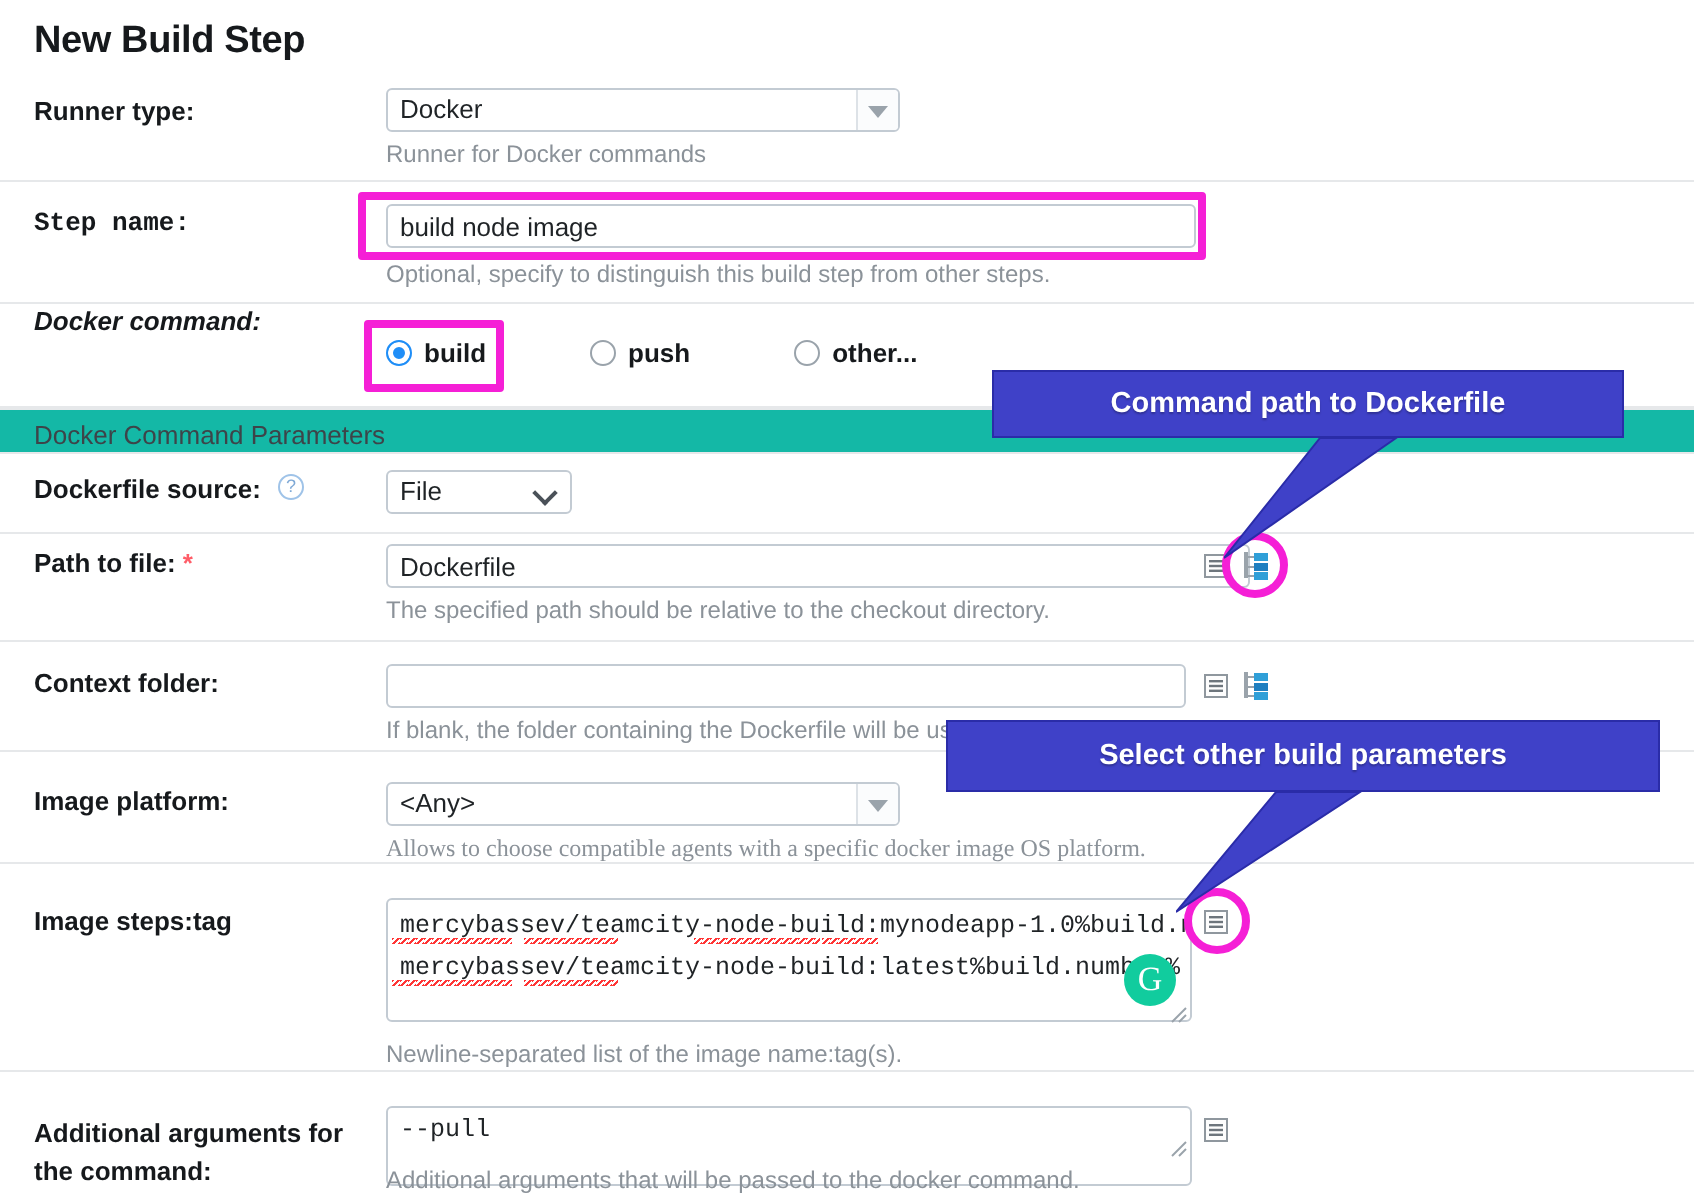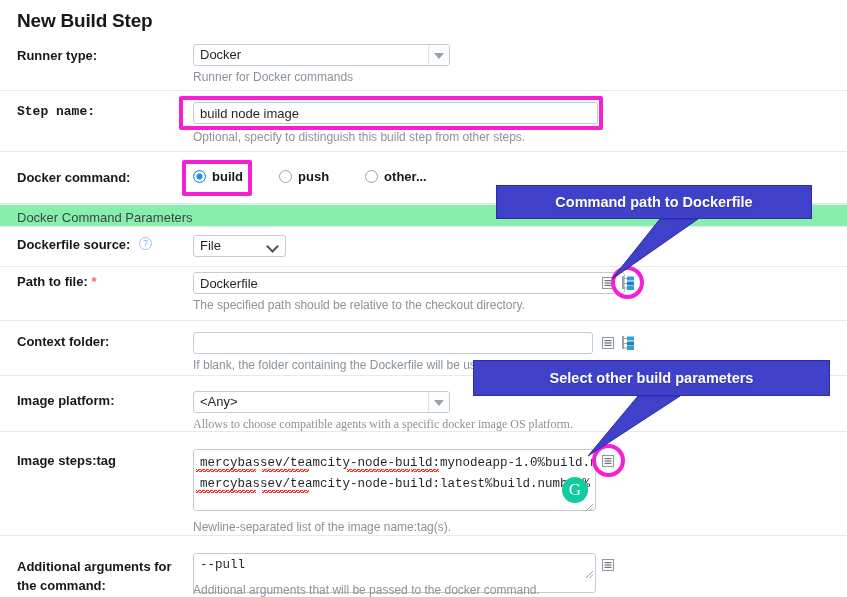--- a/index.html
+++ b/index.html
@@ -134,21 +134,21 @@
         #ff2a2a 0px, #ff2a2a 1px,
         transparent 1px, transparent 2px,
         #ff2a2a 2px, #ff2a2a 3px,
         transparent 3px, transparent 4px);
     background-size: 4px 3px;
     opacity: 0.95;
     pointer-events: none;
   }
 
   
-  .radio-wrap { position: absolute; display: flex; align-items: flex-start; }
+  .radio-wrap { position: absolute; display: flex; align-items: flex-start; gap: 16px; }
   .radio-item { display: flex; align-items: center; margin-right: 18px; }
   .rad {
     width: 13px; height: 13px;
     border-radius: 50%;
     border: 1px solid #9aa3ab;
     background: #fff;
     display: inline-block;
     position: relative;
     margin-right: 6px;
     flex: none;
@@ -161,21 +161,21 @@
   .radio-item span.rlabel {
     font-weight: bold;
     font-size: 13px;
     color: #16191c;
   }
 
   
   .section-bar {
     position: absolute;
     left: 0; right: 0;
-    background: #86efac;
+    background: #14b8a6;
     border-top: 1px solid #e6e8ea;
     border-bottom: 1px solid #e6e8ea;
   }
   .section-bar .stitle {
     position: absolute;
     left: 17px; top: 5px;
     font-size: 13px;
     color: #3d4449;
   }
 
@@ -264,21 +264,21 @@
 
   <div class="row" style="top:91px; height:61px;">
     <div class="lbl" style="top:13px;font-family:Liberation Mono, monospace;">Step name:</div>
     <input class="tf" style="left: 193px; top: 11px; width: 405px;" value="build node image">
     <div class="hint" style="top:39px;">Optional, specify to distinguish this build step from other steps.</div>
   </div>
 
   <div class="magenta-box" style="left:179px; top:96px; width:424px; height:34px;"></div>
 
   <div class="row" style="top:152px; height:52px;">
-    <div class="lbl" style="top:18px;">Docker command:</div>
+    <div class="lbl" style="top:1px;font-style:italic;">Docker command:</div>
     <div class="radio-wrap" style="left:193px; top:17px;">
       <label class="radio-item">
         <span class="rad on"></span>
         <span class="rlabel">build</span>
       </label>
       <label class="radio-item" style="margin-left:18px;">
         <span class="rad"></span>
         <span class="rlabel">push</span>
       </label>
       <label class="radio-item" style="margin-left:18px;">

